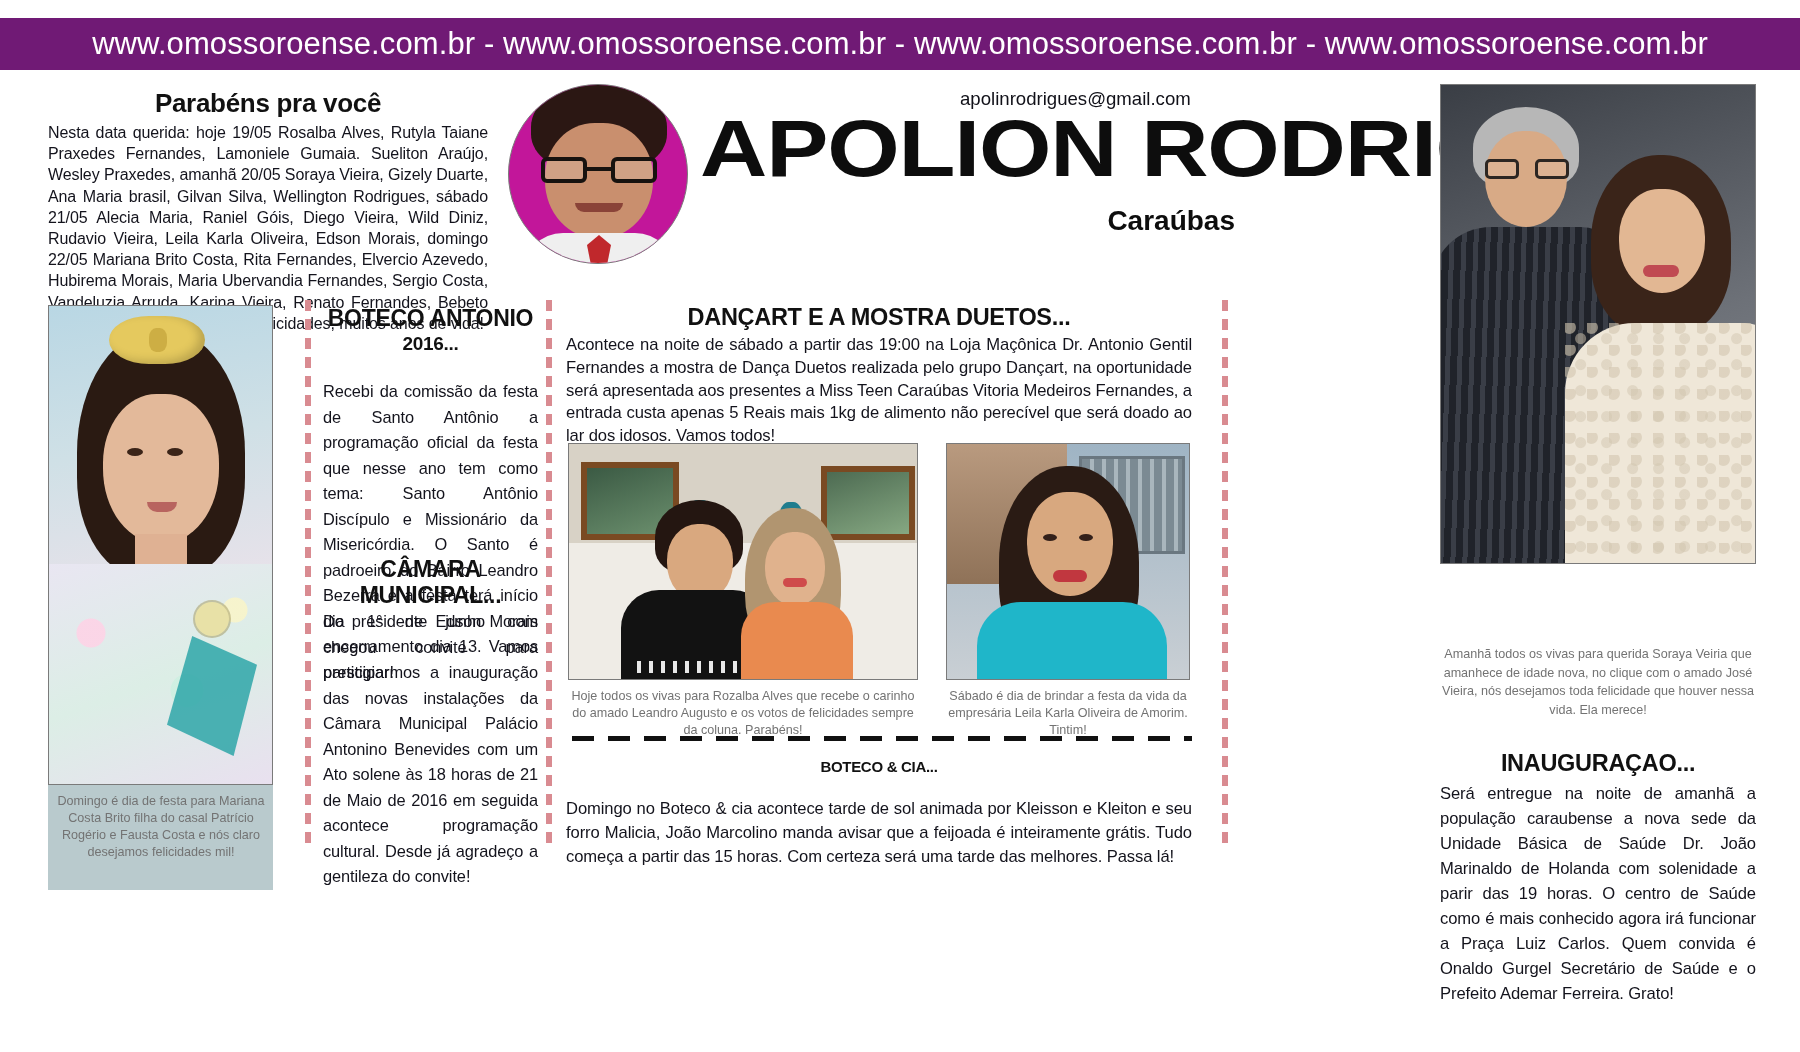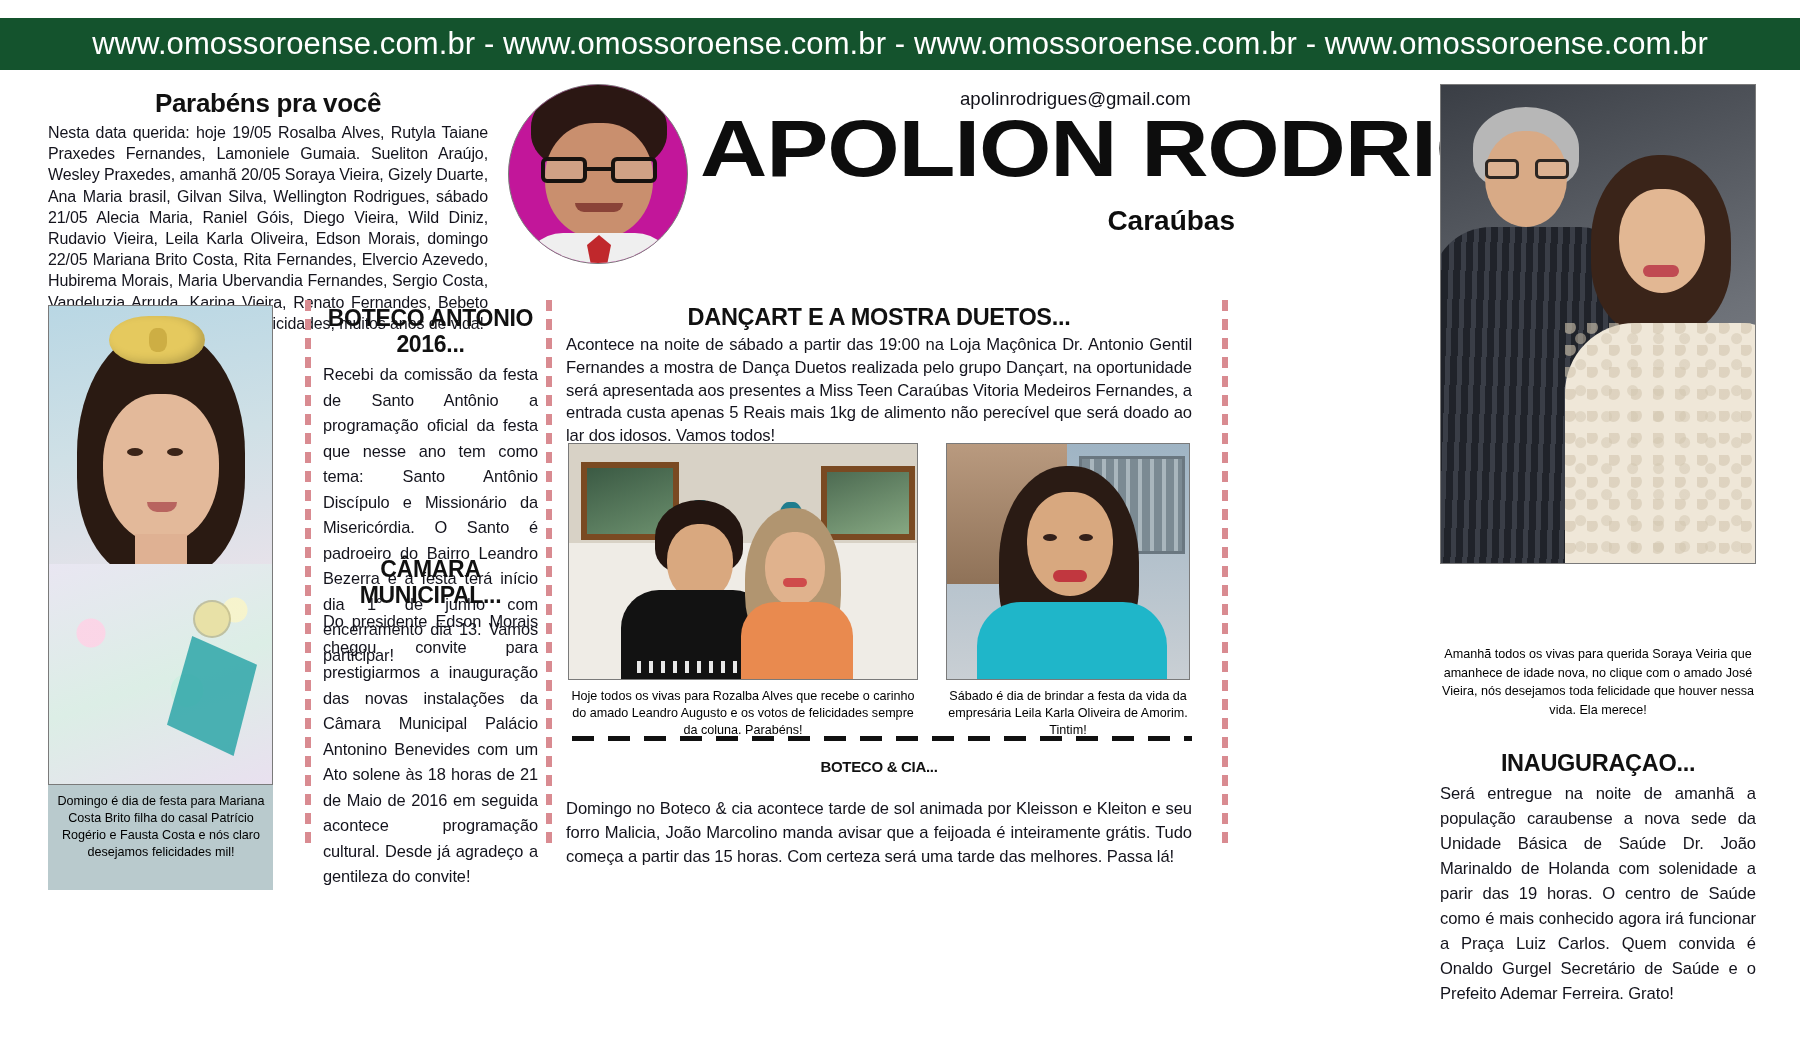--- a/index.html
+++ b/index.html
@@ -8,21 +8,21 @@
     background:#ffffff;
     font-family:"Liberation Sans", sans-serif;
     overflow:hidden;
     position:relative;
   }
   .page{position:relative;width:1800px;height:1052px;background:#fff;}
 
   
   .banner{
     position:absolute;left:0;top:18px;width:1800px;height:52px;
-    background:#14532d;
+    background:#701a75;
     display:flex;align-items:center;justify-content:center;
     overflow:hidden;
   }
   .banner-text{
     color:#ffffff;font-size:31px;letter-spacing:.1px;
     font-family:"Liberation Sans", sans-serif;
     white-space:nowrap;font-weight:400;
   }
 
   
@@ -30,21 +30,21 @@
     font-size:16.2px;line-height:21.4px;color:#13131c;
     text-align:justify;font-family:"Liberation Sans", sans-serif;
     letter-spacing:-0.1px;
   }
   .sec-head{
     font-weight:bold;color:#111;text-align:center;
     font-family:"Liberation Sans", sans-serif;
     letter-spacing:-0.3px;
   }
   .caption{
-    font-size:12.6px;line-height:17px;color:#000000;text-align:center;
+    font-size:12.6px;line-height:17px;color:#737373;text-align:center;
     font-family:"Liberation Sans", sans-serif;
   }
 
   
   .vdash{
     position:absolute;width:6px;
     background-image:linear-gradient(#d98b91 0 11px, rgba(0,0,0,0) 11px 19px);
     background-size:6px 19px;
   }
   .hdash{
@@ -205,21 +205,21 @@
     <div class="g-neck"></div>
     <div class="g-dress"></div>
     <div class="g-teal"></div>
     <div class="g-pend"></div>
   </div>
   <div id="girl-caption-bg"></div>
   <div id="girl-caption" class="caption">Domingo é dia de festa para Mariana Costa Brito filha do casal Patrício Rogério e Fausta Costa e nós claro desejamos felicidades mil!</div>
 
   <div class="col" style="left:323px;top:305px;width:215px;">
     <div class="sec-head" style="font-size:23px;line-height:26px;">BOTECO ANTONIO</div>
-    <div class="sec-head" style="font-size:23px;line-height:26px;margin-bottom:5px;">2016...</div>
+    <div class="sec-head" style="font-size:19px;line-height:26px;margin-bottom:22px;">2016...</div>
     <div class="body-text" style="font-size:16.4px;line-height:25.5px;">Recebi da comissão da festa de Santo Antônio a programação oficial da festa que nesse ano tem como tema: Santo Antônio Discípulo e Missionário da Misericórdia. O Santo é padroeiro do Bairro Leandro Bezerra e a festa terá início dia 1° de junho com encerramento dia 13. Vamos participar!</div>
   </div>
 
   <div class="col" style="left:323px;top:556px;width:215px;">
     <div class="sec-head" style="font-size:23px;line-height:26px;">CÂMARA</div>
     <div class="sec-head" style="font-size:23px;line-height:26px;margin-bottom:1px;">MUNICIPAL...</div>
     <div class="body-text" style="font-size:16.4px;line-height:25.5px;">Do presidente Edson Morais chegou convite para prestigiarmos a inauguração das novas instalações da Câmara Municipal Palácio Antonino Benevides com um Ato solene às 18 horas de 21 de Maio de 2016 em seguida acontece programação cultural. Desde já agradeço a gentileza do convite!</div>
   </div>
 
   <div class="col" style="left:566px;top:303px;width:626px;">

